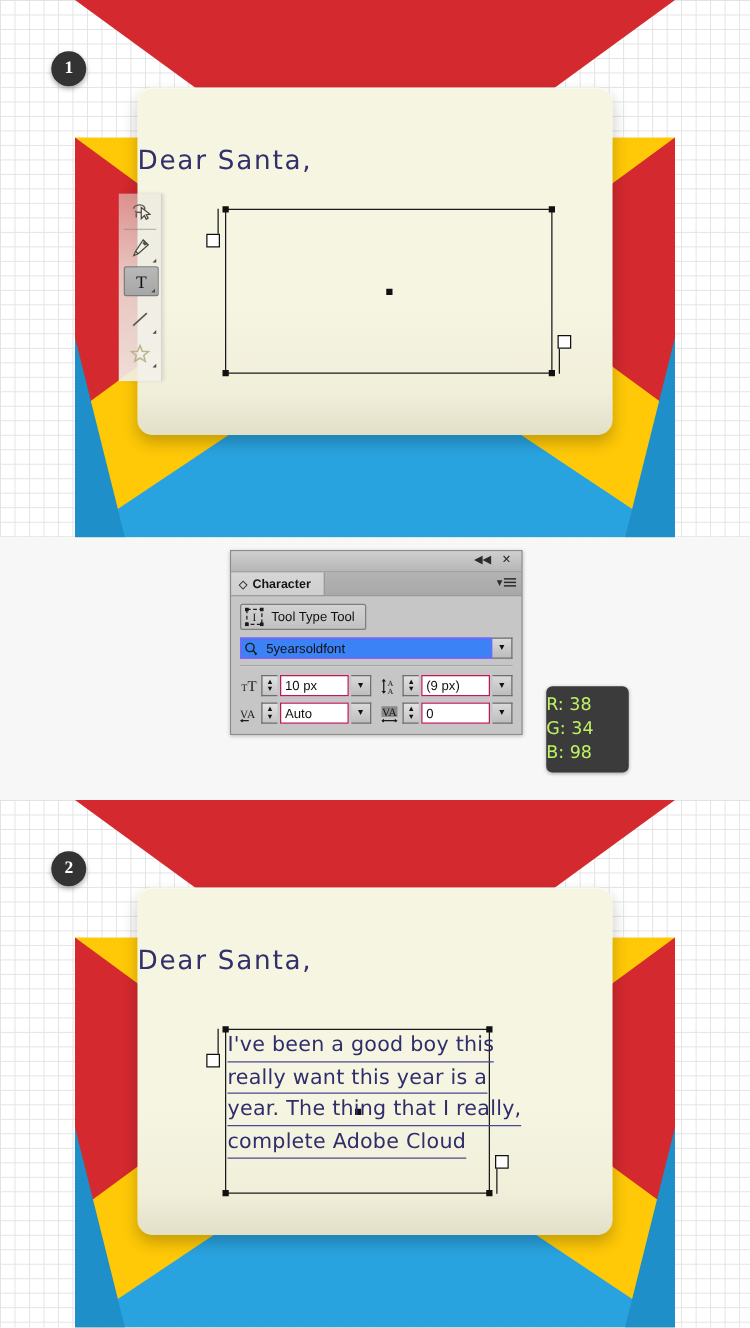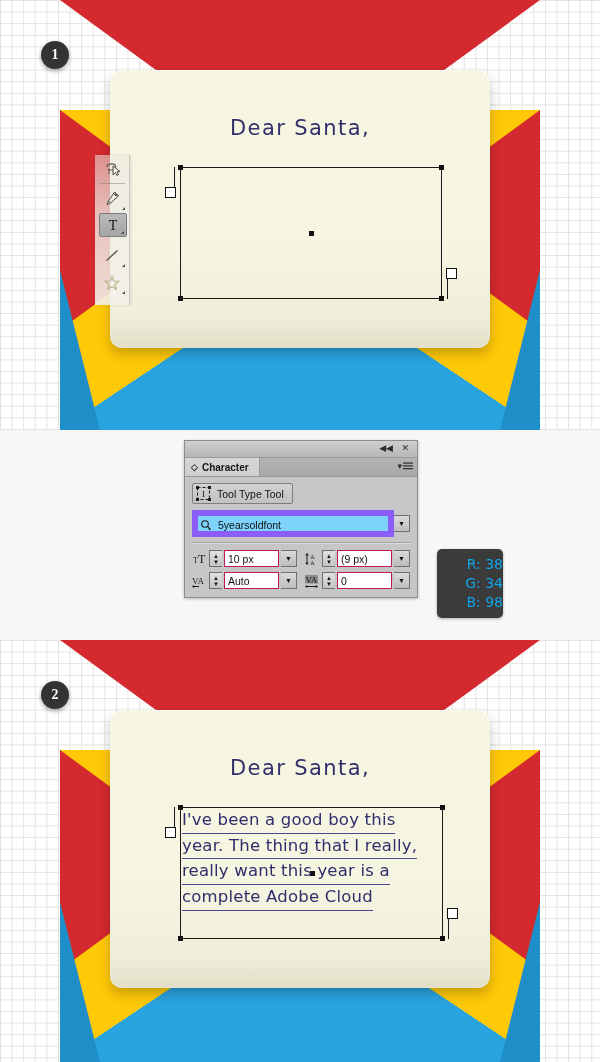--- a/index.html
+++ b/index.html
@@ -79,21 +79,21 @@
     background:linear-gradient(180deg,#f6f5e2 0%,#f6f5e2 62%,#eeecd6 100%);
     border-radius:12px;
     box-shadow:0 6px 12px rgba(0,0,0,.22), 0 1px 0 rgba(255,255,255,.7) inset;
   }
   .letter-card::after{
     content:"";position:absolute;left:0;right:0;bottom:0;height:34px;
     background:linear-gradient(180deg, rgba(0,0,0,0) 0%, rgba(120,115,70,.10) 100%);
     border-radius:0 0 12px 12px;
   }
   .salutation{
-    position:absolute;width:100%;text-align:center;
+    position:absolute;width:100%;
     color:#32306a;
     font-family:"DejaVu Sans", sans-serif;
     letter-spacing:1.4px;
   }
 
   
   .textbox{position:absolute;}
   .textbox .box-line{
     position:absolute;background:#1a1a1a;
   }
@@ -226,22 +226,22 @@
     background:linear-gradient(180deg,#d2d2d2,#c2c2c2);
     border:1px solid #7e7e7e;
     border-radius:2px;
     padding:2px 8px 2px 3px;
     font-size:10.5px;color:#111;
     margin-bottom:6px;
   }
   .ttt-icon{width:15px;height:15px;position:relative;}
   .row{display:flex;align-items:center;margin-bottom:5px;}
   .combo{
-    flex:1;display:flex;align-items:flex-end;
-    background:#7dd3fc;border:6px solid #8b5cf6;height:15px;
+    flex:1;display:flex;align-items:center;
+    background:#3b82f6;border:1px solid #8b5cf6;height:15px;
   }
   .combo .val{flex:1;padding-left:4px;font-size:10.5px;color:#111;white-space:nowrap;overflow:hidden;}
   .combo .search-ic{
     width:16px;display:flex;align-items:center;justify-content:center;
   }
   .arrow-btn{
     width:15px;height:15px;
     background:linear-gradient(180deg,#dadada,#bdbdbd);
     border:1px solid #6f6f6f;border-left:none;
     display:flex;align-items:center;justify-content:center;
@@ -260,22 +260,22 @@
   .spinner i{font-style:normal;font-size:6px;line-height:6px;color:#111;}
   .fld-in{
     flex:1;height:15px;background:#fff;border:1px solid #be185d;
     display:flex;align-items:center;padding-left:3px;font-size:10.5px;color:#111;
   }
 
   
   .rgb-chip{
     position:absolute;left:437px;top:549px;width:66px;
     background:#3b3b3b;border-radius:5px;
-    padding:6px 0;color:#0ea5e9;
-    text-align:right;font-size:14px;line-height:19px;
+    padding:6px 0;color:#bef264;
+    text-align:left;font-size:14px;line-height:19px;
     font-family:"DejaVu Sans", sans-serif;
     box-shadow:0 1px 3px rgba(0,0,0,.3);
   }
 </style>
 </head>
 <body>
 
 <div class="tutorial">
 
   <div class="panel" id="panel-one">
@@ -496,39 +496,39 @@
       <div class="env-side-right" style="right:0;top:110px;"></div>
       <div class="env-front-flap" style="top:262px;">
         <div class="env-front-shade-l" style="position:absolute;left:-240px;top:0;"></div>
         <div class="env-front-shade-r" style="position:absolute;right:-240px;top:0;"></div>
       </div>
     </div>
 
     <div class="letter-card" style="left:110px;top:70px;width:380px;height:278px;">
       <div class="salutation" style="top:46px;font-size:21px;">Dear Santa,</div>
 
-      <div class="textbox" style="left:70px;top:97px;width:263px;height:132px;">
+      <div class="textbox" style="left:70px;top:113px;width:212px;height:132px;">
         <div class="box-line tb-top"></div>
         <div class="box-line tb-bottom"></div>
         <div class="box-line tb-left"></div>
         <div class="box-line tb-right"></div>
         <div class="anchor a-tl"></div>
         <div class="anchor a-tr"></div>
         <div class="anchor a-bl"></div>
         <div class="anchor a-br"></div>
         <div class="anchor a-center"></div>
         <div class="port-stem-in"></div>
         <div class="port port-in"></div>
         <div class="port-stem-out"></div>
         <div class="port port-out"></div>
 
         <div class="letter-body" style="left:2px;top:1px;width:258px;">
           <span>I've been a good boy this</span>
+          <span>really want this year is a</span>
           <span>year. The thing that I really,</span>
-          <span>really want this year is a</span>
           <span>complete Adobe Cloud</span>
         </div>
       </div>
     </div>
 
     <div class="step-badge" style="left:41px;top:41px;">2</div>
   </div>
 
 </div>
 

